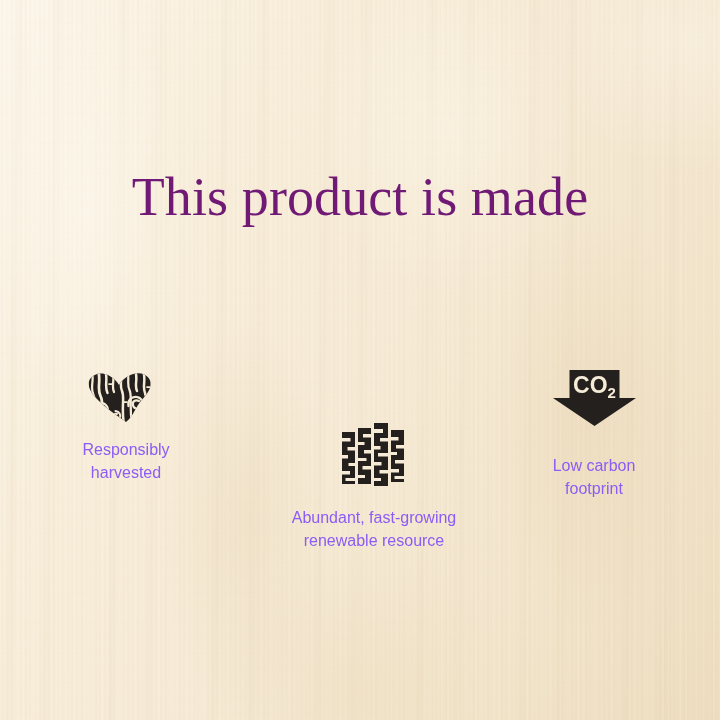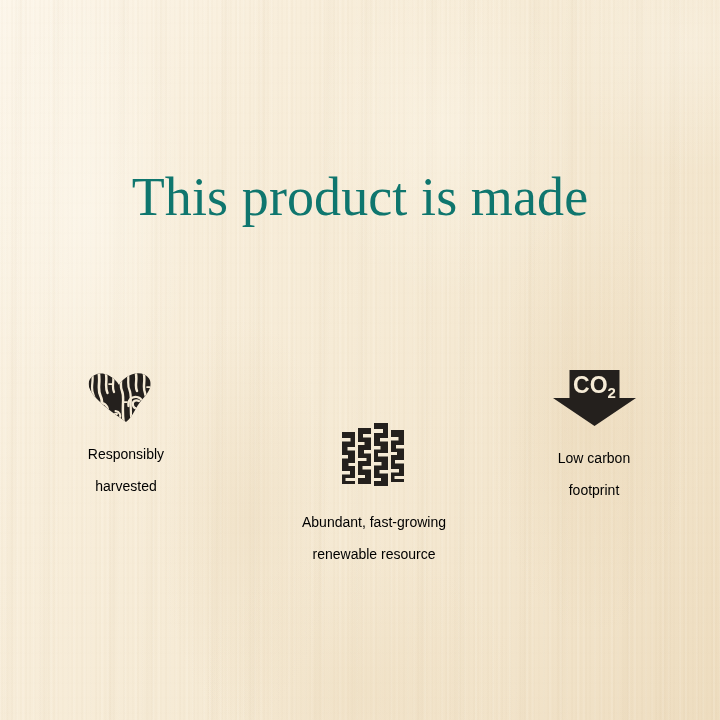--- a/index.html
+++ b/index.html
@@ -118,59 +118,59 @@
   #headline {
     position: absolute;
     left: 0;
     right: 0;
     top: 172px;
     text-align: center;
     font-family: "Liberation Serif", "DejaVu Serif", serif;
     font-size: 54px;
     line-height: 50px;
     letter-spacing: 0.1px;
-    color: #0f766e;
+    color: #701a75;
     z-index: 5;
   }
   #headline .hl-line {
     display: block;
     white-space: nowrap;
   }
 
   
   .feature {
     position: absolute;
     z-index: 5;
     text-align: center;
   }
   .feature-icon {
     display: flex;
     align-items: flex-end;
     justify-content: center;
   }
   .feature-label {
     font-family: "Liberation Sans", "DejaVu Sans", sans-serif;
-    font-size: 14px;
-    line-height: 32px;
-    color: #000000;
+    font-size: 16px;
+    line-height: 23px;
+    color: #8b5cf6;
     white-space: pre-line;
   }
 
   
   #feature-harvested { left: 26px;  top: 366px; width: 200px; }
   #feature-harvested .feature-icon { height: 56px; }
   #feature-harvested .feature-label { margin-top: 16px; }
 
   #feature-renewable { left: 264px; top: 420px; width: 220px; }
   #feature-renewable .feature-icon { height: 66px; }
   #feature-renewable .feature-label { margin-top: 20px; }
 
   #feature-carbon   { left: 494px; top: 364px; width: 200px; }
   #feature-carbon .feature-icon { height: 62px; text-align: right; }
-  #feature-carbon .feature-label { margin-top: 16px; text-align: center; }
+  #feature-carbon .feature-label { margin-top: 28px; text-align: center; }
 
   .icon-svg { display: block; }
 </style>
 </head>
 <body>
 
 <div id="panel">
 
   <div class="wash"></div>
   <div class="grain-wide"></div>

